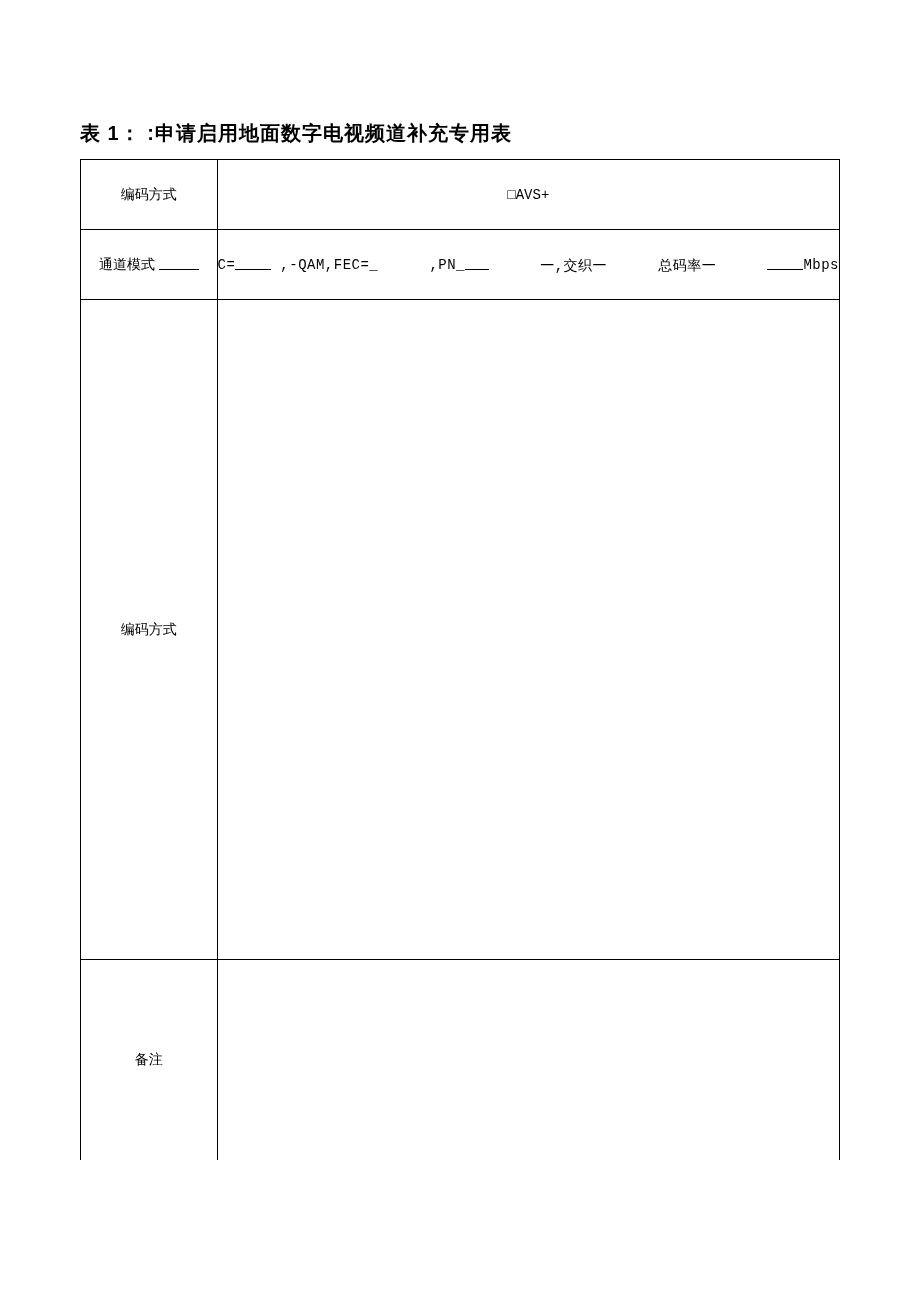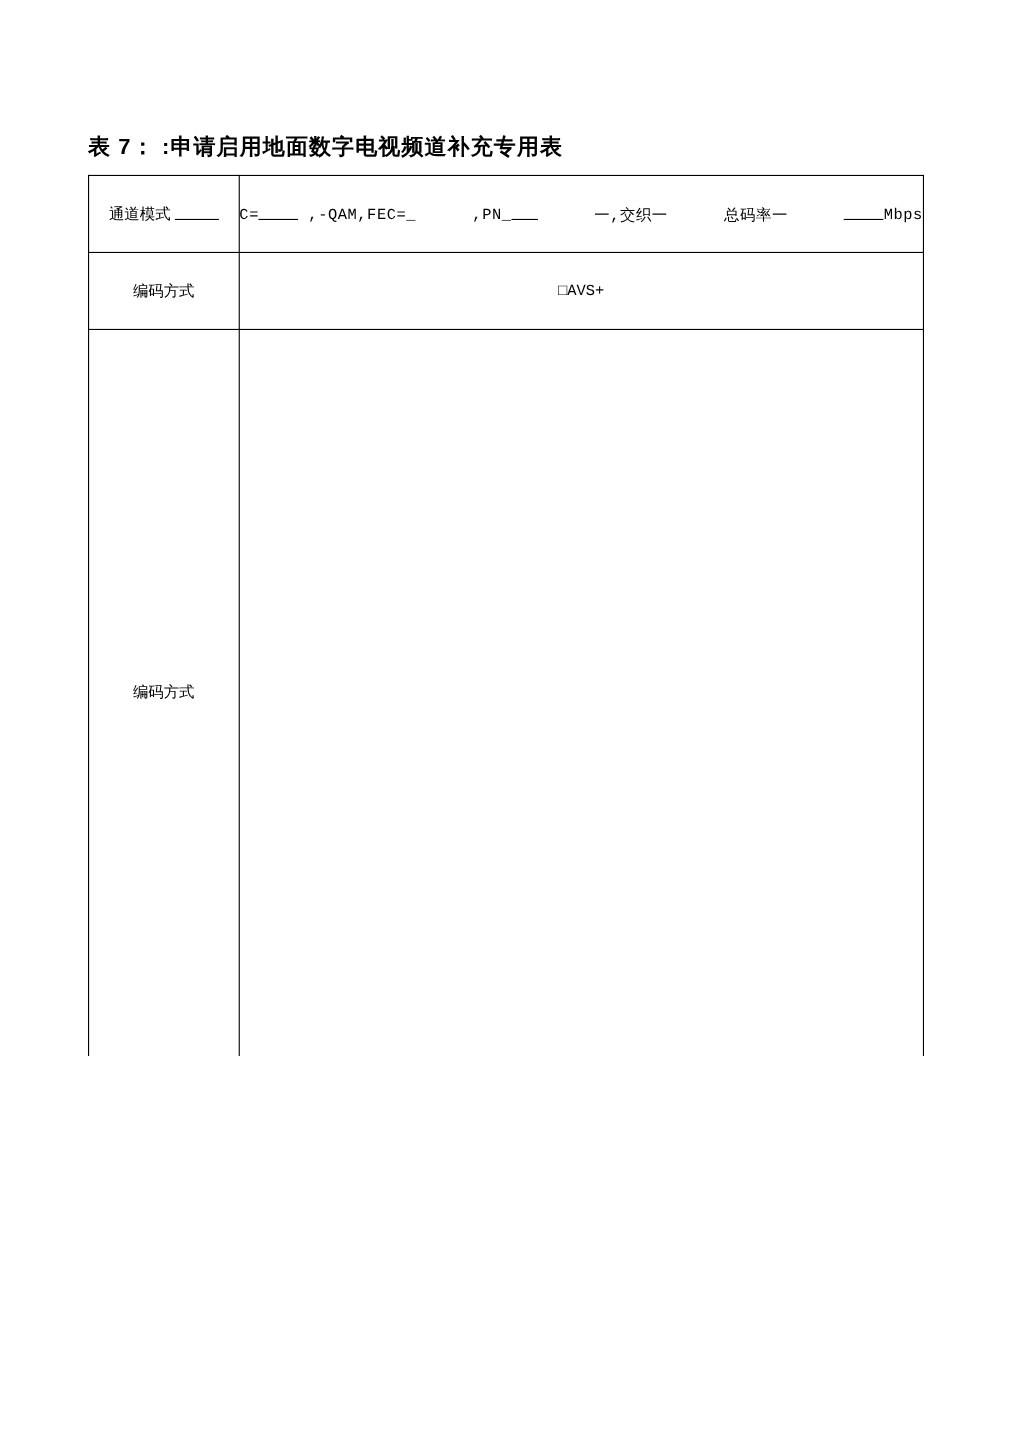--- a/index.html
+++ b/index.html
@@ -110,29 +110,37 @@
   
   table.form-table tr:last-child td {
     border-bottom: none;
   }
 </style>
 </head>
 <body>
 
 <div class="page">
 
-  <h2 class="title">表 7： :申请启用地面数字电视频道补充专用表</h2>
+  <h2 class="title">表 1： :申请启用地面数字电视频道补充专用表</h2>
 
   <table class="form-table">
     <colgroup>
       <col style="width:18%">
       <col style="width:82%">
     </colgroup>
     <tbody>
         <tr>
+      <td class="row2-left">
+        <span>编码方式</span>
+      </td>
+      <td class="row2-right">
+        <span>□AVS+</span>
+      </td>
+    </tr>
+    <tr>
       <td class="row1-left">
         <span class="inner">
           <span>通道模式</span>
           <span class="underline-short"></span>
         </span>
       </td>
       <td class="row1-right">
         <div class="content-line">
           <span class="seg">
             <span>C=</span><span class="underline-med"></span>
@@ -147,31 +155,31 @@
           <span class="seg">
             <span>总码率一</span>
           </span>
           <span class="seg">
             <span class="underline-med"></span><span>Mbps</span>
           </span>
         </div>
       </td>
     </tr>
     <tr>
-      <td class="row2-left">
-        <span>编码方式</span>
-      </td>
-      <td class="row2-right">
-        <span>□AVS+</span>
-      </td>
-    </tr>
-    <tr>
       <td class="row3-left">
         <span>编码方式</span>
       </td>
       <td class="row3-right">
+        <span></span>
+      </td>
+    </tr>
+    <tr>
+      <td class="row4-left">
+        <span>备注</span>
+      </td>
+      <td class="row4-right">
         <span></span>
       </td>
     </tr>
   </tbody>
     </table>
 
 </div>
 
 </body></html>

